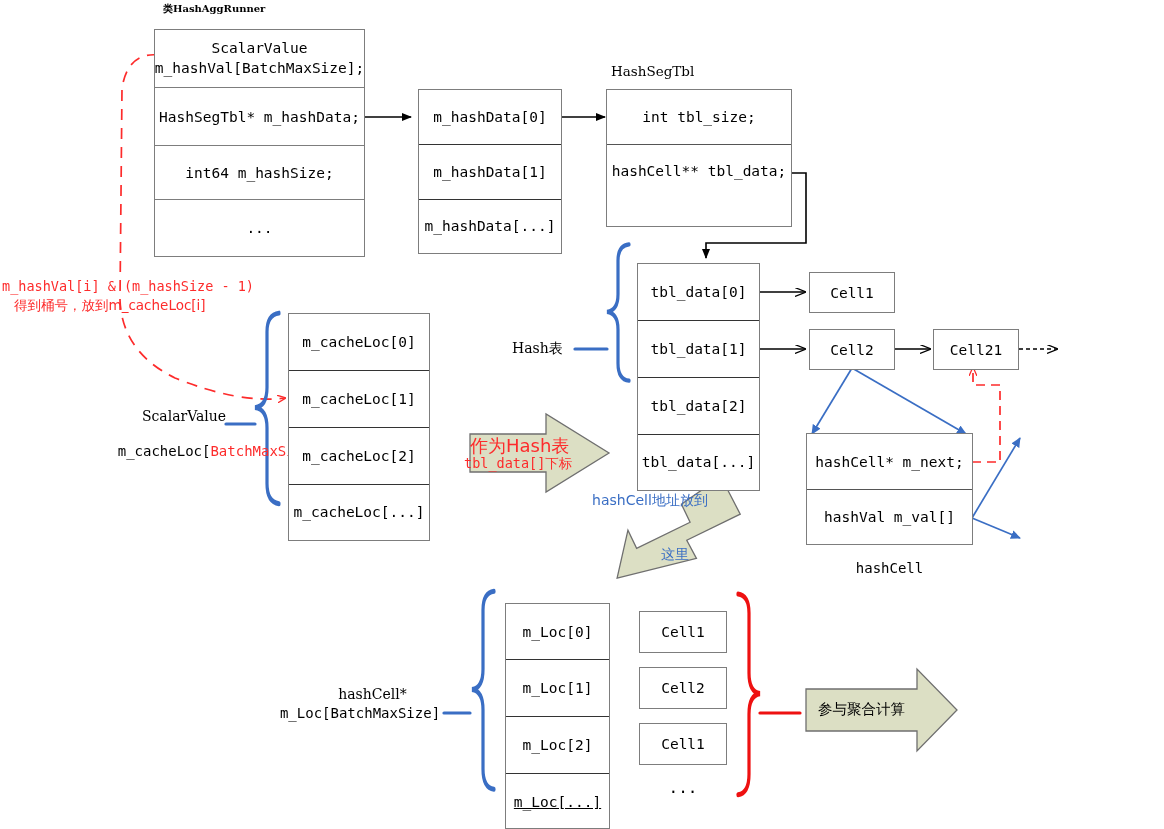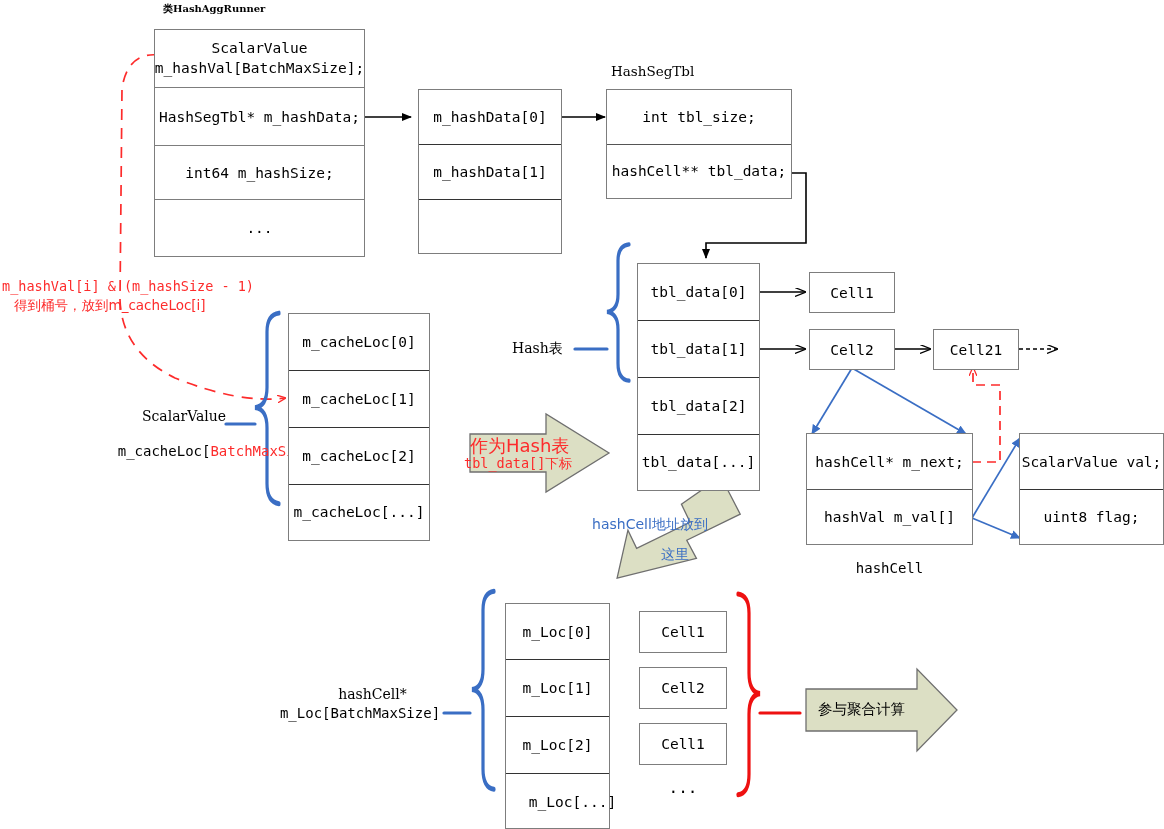--- a/index.html
+++ b/index.html
@@ -101,24 +101,27 @@
     </div>
   </div>
 
   <div class="box" style="left:418px;top:89px;width:144px;height:165px;text-decoration:underline;">
     <div class="cellrow mono" style="left:0;top:0;width:142px;height:55px;border-bottom:1.5px solid #333;">
       <span>m_hashData[0]</span>
     </div>
     <div class="cellrow mono" style="left:0;top:55px;width:142px;height:55px;border-bottom:1.5px solid #333;">
       <span>m_hashData[1]</span>
     </div>
+    <div class="cellrow mono" style="left:0;top:110px;width:142px;height:52px;">
+      <span>m_hashData[...]</span>
+    </div>
   </div>
 
   <div class="lbl serif" style="left:611px;top:63px;font-size:13.5px;">HashSegTbl</div>
-  <div class="box" style="left:606px;top:89px;width:186px;height:110px;text-decoration:underline;">
+  <div class="box" style="left:606px;top:89px;width:186px;height:138px;text-decoration:underline;">
     <div class="cellrow mono" style="left:0;top:0;width:184px;height:55px;border-bottom:1.5px solid #555;">
       <span>int tbl_size;</span>
     </div>
     <div class="cellrow mono" style="left:0;top:55px;width:184px;height:52px;">
       <span>hashCell** tbl_data;</span>
     </div>
   </div>
 
   <div class="lbl red mono" style="left:2px;top:278px;font-size:13.5px;">m_hashVal[i] &amp; (m_hashSize - 1)</div>
   <div class="lbl red cjk" style="left:14px;top:297px;font-size:13.5px;">得到桶号，放到m_cacheLoc[i]</div>
@@ -176,46 +179,38 @@
   <div class="box" style="left:806px;top:433px;width:167px;height:112px;">
     <div class="cellrow mono" style="left:0;top:56px;width:165px;height:53px;">
       <span>hashVal m_val[]</span>
     </div>
     <div class="cellrow mono" style="left:0;top:0;width:165px;height:56px;border-bottom:1.5px solid #555;">
       <span>hashCell* m_next;</span>
     </div>
   </div>
   <div class="lbl mono ctr" style="left:806px;top:560px;width:167px;font-size:14px;">hashCell</div>
 
-  <div class="box" style="left:1019px;top:433px;width:145px;height:112px;">
-    <div class="cellrow mono" style="left:0;top:0;width:143px;height:56px;border-bottom:1.5px solid #333;">
-      <span>ScalarValue val;</span>
-    </div>
-    <div class="cellrow mono" style="left:0;top:56px;width:143px;height:53px;">
-      <span>uint8 flag;</span>
-    </div>
-  </div>
-
-  <div class="lbl blue cjk ctr" style="left:555px;top:516px;width:190px;font-size:14px;">hashCell地址放到</div>
+
+  <div class="lbl blue cjk ctr" style="left:555px;top:492px;width:190px;font-size:14px;">hashCell地址放到</div>
   <div class="lbl blue cjk ctr" style="left:580px;top:546px;width:190px;font-size:14px;">这里</div>
 
   <div class="lbl serif ctr" style="left:300px;top:686px;width:145px;font-size:14px;">hashCell*</div>
   <div class="lbl mono ctr" style="left:275px;top:705px;width:170px;font-size:14px;">m_Loc[BatchMaxSize]</div>
 
   <div class="box" style="left:505px;top:603px;width:105px;height:226px;">
     <div class="cellrow mono" style="left:0;top:0;width:103px;height:56px;border-bottom:1.5px solid #333;">
       <span>m_Loc[0]</span>
     </div>
     <div class="cellrow mono" style="left:0;top:56px;width:103px;height:57px;border-bottom:1.5px solid #333;">
       <span>m_Loc[1]</span>
     </div>
     <div class="cellrow mono" style="left:0;top:113px;width:103px;height:57px;border-bottom:1.5px solid #333;">
       <span>m_Loc[2]</span>
     </div>
-    <div class="cellrow mono" style="left:15px;top:170px;width:103px;height:56px;">
+    <div class="cellrow mono" style="left:0;top:170px;width:103px;height:56px;text-decoration:underline;">
       <span>m_Loc[...]</span>
     </div>
   </div>
 
   <div class="box cellrow mono" style="left:639px;top:611px;width:88px;height:42px;">
     <span>Cell1</span>
   </div>
   <div class="box cellrow mono" style="left:639px;top:667px;width:88px;height:42px;">
     <span>Cell2</span>
   </div>

